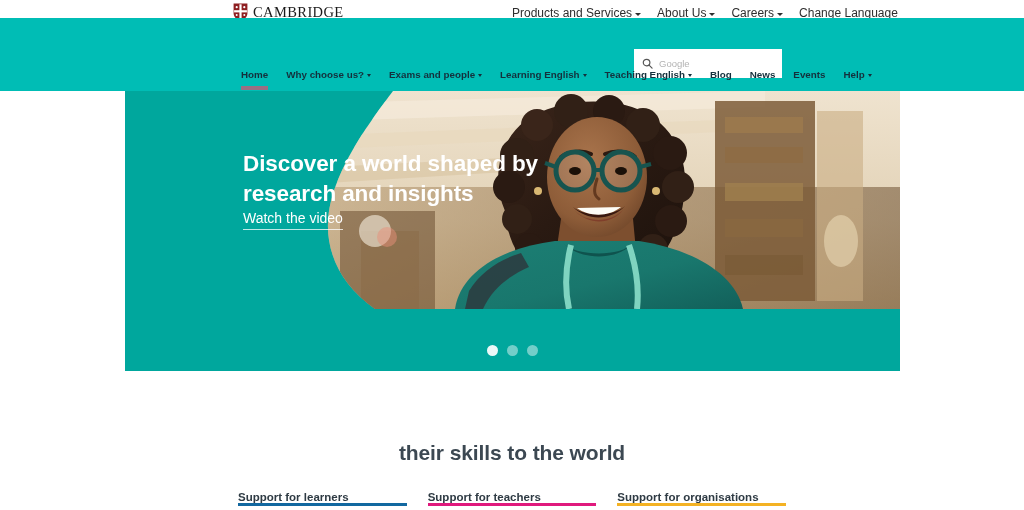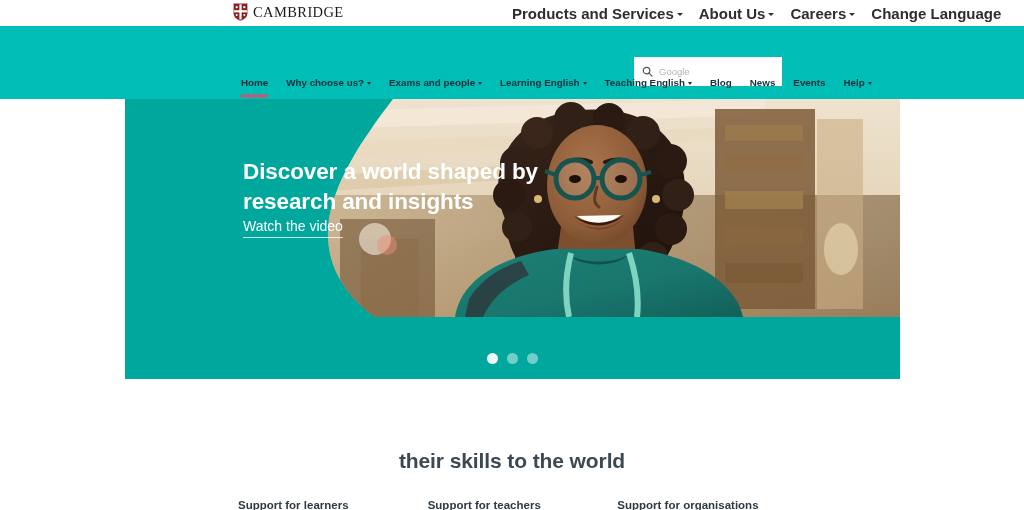--- a/index.html
+++ b/index.html
@@ -7,21 +7,21 @@
     width: 1024px; height: 510px;
     overflow: hidden;
     background: #ffffff;
     font-family: "Liberation Sans", sans-serif;
     -webkit-font-smoothing: antialiased;
   }
 
   
   .utility-bar {
     position: relative;
-    height: 26px;
+    height: 18px;
     background: #ffffff;
     display: flex;
     align-items: center;
   }
   .brand-lockup {
     position: absolute;
     left: 233px; top: 3px;
     display: flex; align-items: center; gap: 5px;
   }
   .crest { width: 15px; height: 18px; display: block; }
@@ -33,22 +33,22 @@
     line-height: 1;
     white-space: nowrap;
   }
   .utility-nav {
     position: absolute;
     left: 512px; top: 0;
     height: 26px;
     display: flex; align-items: center; gap: 16px;
   }
   .utility-link {
-    font-size: 15px;
-    font-weight: bold;
+    font-size: 12px;
+    font-weight: normal;
     color: #2e2e2e;
     white-space: nowrap;
     display: flex; align-items: center; gap: 3px;
     cursor: pointer;
   }
   .caret {
     display: inline-block;
     width: 0; height: 0;
     border-left: 3px solid transparent;
     border-right: 3px solid transparent;

